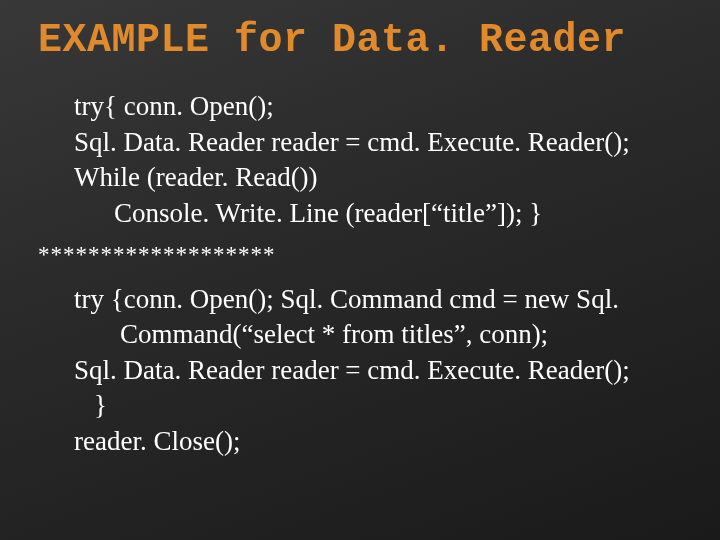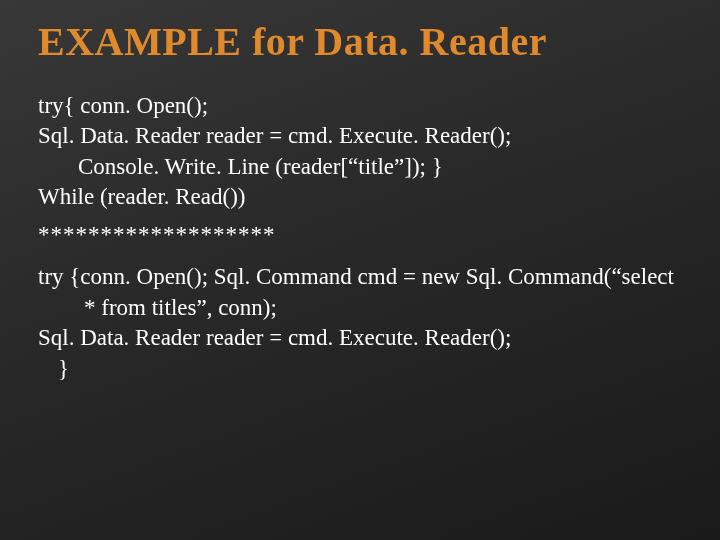--- a/index.html
+++ b/index.html
@@ -11,30 +11,31 @@
     font-family: "Times New Roman", Times, serif;
     color: #fff;
     overflow: hidden;
   }
   .slide {
     padding: 18px 38px 0 38px;
     box-sizing: border-box;
   }
   .title {
     color: #e08a2c;
-    font-family: Liberation Serif, serif;
+    font-family: Liberation Mono, monospace;
     font-weight: 700;
     font-size: 40px;
     letter-spacing: 0.5px;
     margin: 0 0 26px 0;
   }
   .block {
-    font-size: 23px;
+    font-size: 27px;
     line-height: 1.32;
     margin-bottom: 10px;
+    margin-left: 36px;
   }
   .hang {
     padding-left: 46px;
     text-indent: -46px;
   }
   .indent1 { padding-left: 56px; text-indent: 0; }
   .stars {
     font-size: 23px;
     letter-spacing: 1px;
     margin: 6px 0 14px 0;
@@ -43,25 +44,26 @@
 </head>
 <body>
 
 <div class="slide">
 
   <h1 class="title">EXAMPLE for Data. Reader</h1>
 
   <div class="block">
     <div>try{ conn. Open();</div>
     <div>Sql. Data. Reader reader = cmd. Execute. Reader();</div>
+    <div>While (reader. Read())</div>
     <div style="padding-left:40px;">Console. Write. Line (reader[“title”]); }</div>
-    <div>While (reader. Read())</div>
   </div>
 
   <div class="stars">*******************</div>
 
   <div class="block">
     <div class="hang">try {conn. Open(); Sql. Command cmd = new Sql. Command(“select * from titles”, conn);</div>
     <div>Sql. Data. Reader reader = cmd. Execute. Reader();</div>
     <div style="padding-left:20px;">}</div>
+    <div>reader. Close();</div>
   </div>
 
 </div>
 
 </body></html>

